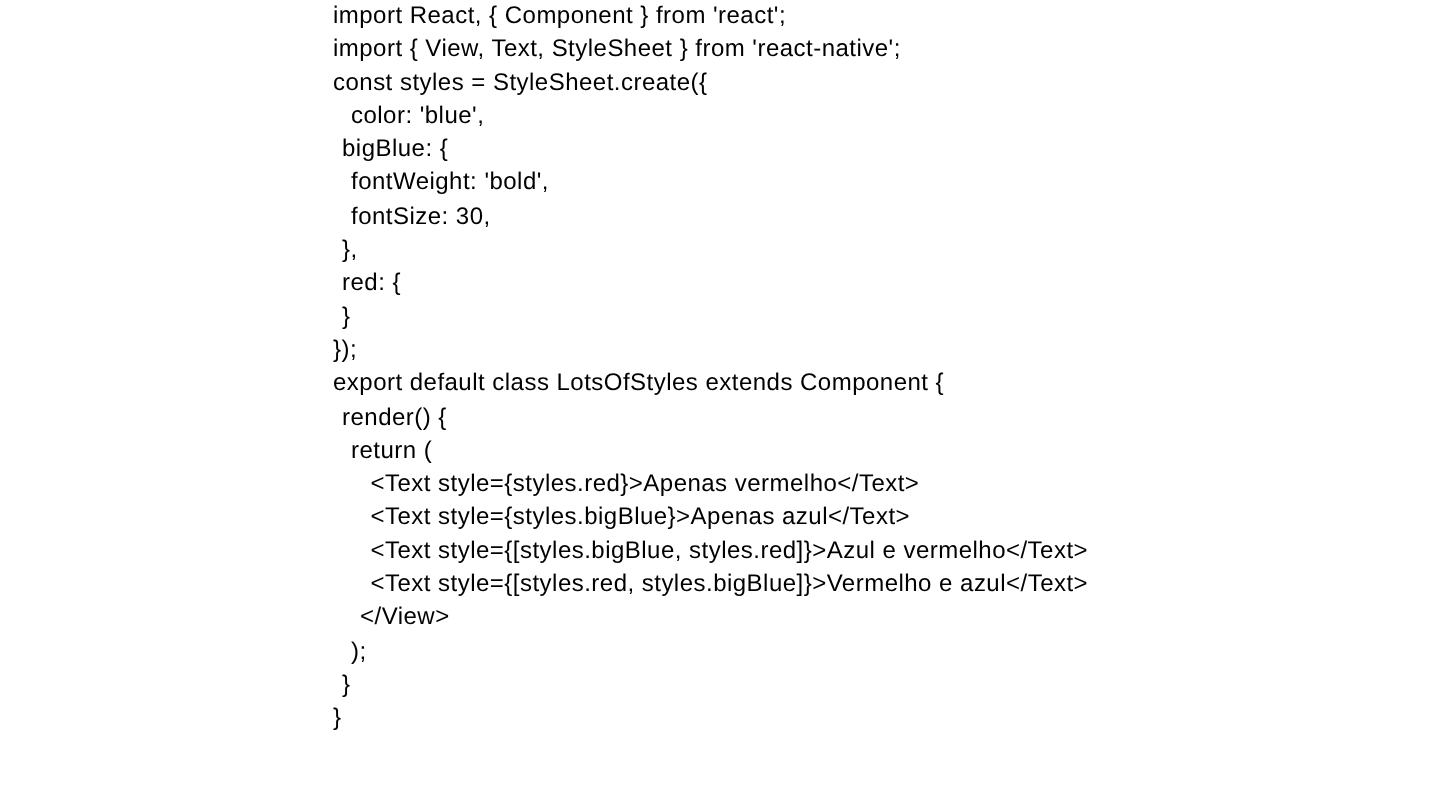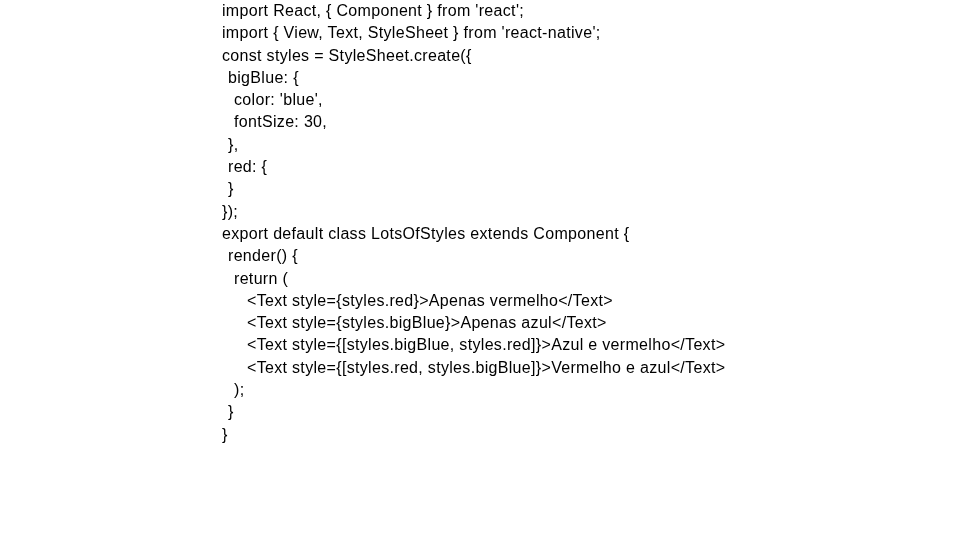--- a/index.html
+++ b/index.html
@@ -38,30 +38,32 @@
   .ind-3 { padding-left: 18px; }
   .ind-4 { padding-left: 25px; }
 </style>
 </head>
 <body>
 
 <div id="code-listing">
     <div class="code-line ind-0">import React, { Component } from 'react';</div>
     <div class="code-line ind-0">import { View, Text, StyleSheet } from 'react-native';</div>
     <div class="code-line ind-0">const styles = StyleSheet.create({</div>
+    <div class="code-line ind-2">color: 'blue',</div>
     <div class="code-line ind-1">bigBlue: {</div>
-    <div class="code-line ind-2">color: 'blue',</div>
+    <div class="code-line ind-2">fontWeight: 'bold',</div>
     <div class="code-line ind-2">fontSize: 30,</div>
     <div class="code-line ind-1">},</div>
     <div class="code-line ind-1">red: {</div>
     <div class="code-line ind-1">}</div>
     <div class="code-line ind-0">});</div>
     <div class="code-line ind-0">export default class LotsOfStyles extends Component {</div>
     <div class="code-line ind-1">render() {</div>
     <div class="code-line ind-2">return (</div>
     <div class="code-line ind-4">&lt;Text style={styles.red}&gt;Apenas vermelho&lt;/Text&gt;</div>
     <div class="code-line ind-4">&lt;Text style={styles.bigBlue}&gt;Apenas azul&lt;/Text&gt;</div>
     <div class="code-line ind-4">&lt;Text style={[styles.bigBlue, styles.red]}&gt;Azul e vermelho&lt;/Text&gt;</div>
     <div class="code-line ind-4">&lt;Text style={[styles.red, styles.bigBlue]}&gt;Vermelho e azul&lt;/Text&gt;</div>
+    <div class="code-line ind-3">&lt;/View&gt;</div>
     <div class="code-line ind-2">);</div>
     <div class="code-line ind-1">}</div>
     <div class="code-line ind-0">}</div>
   </div>
 
 </body></html>

